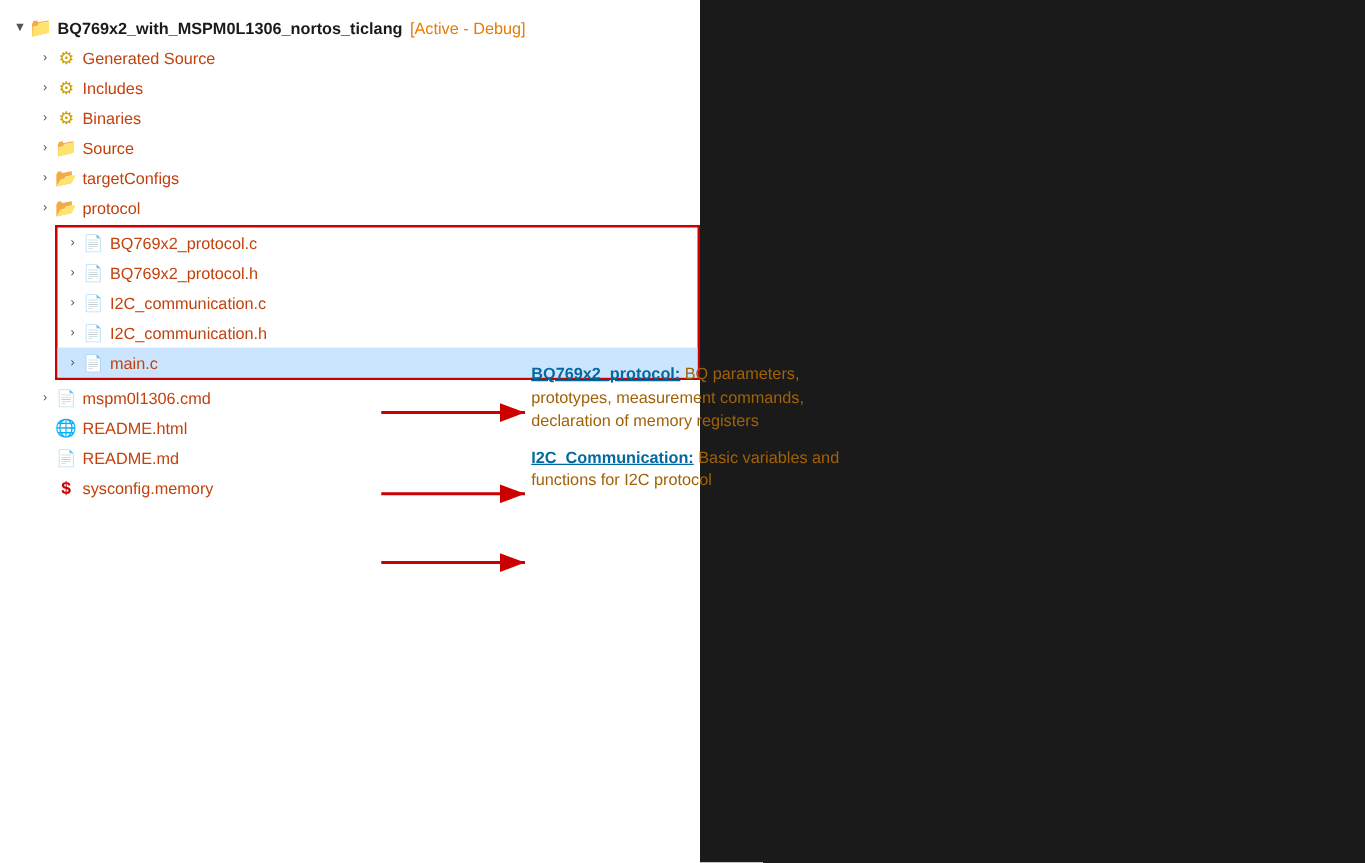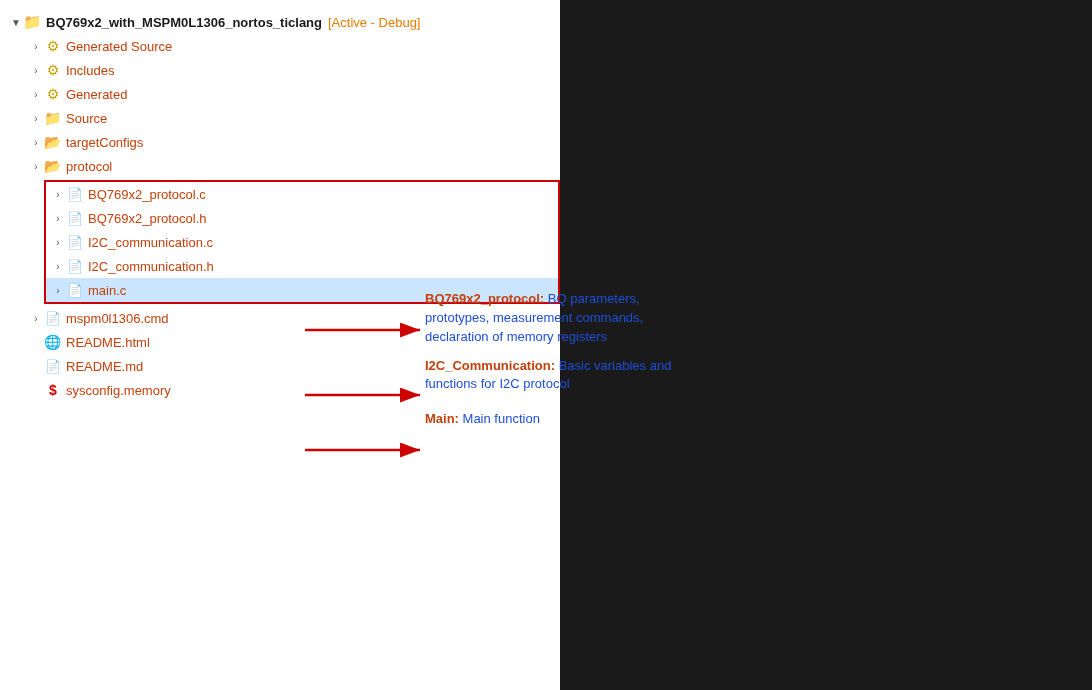--- a/index.html
+++ b/index.html
@@ -106,25 +106,26 @@
       position: absolute;
       left: 0;
       top: 0;
       width: 560px;
       height: 690px;
       pointer-events: none;
     }
 
     .ann-bold {
       font-weight: bold;
-      color: #c2410c;
+      color: #0369a1;
+      text-decoration: underline;
     }
 
     .ann-text {
-      color: #1d4ed8;
+      color: #a16207;
     }
   </style>
 </head>
 <body>
 
 <div class="left-panel">
 
   <div class="tree-item indent-0">
     <span class="chevron">▼</span>
     <span class="icon" style="color:#dcb44a; font-size:15px;">📁</span>
@@ -140,21 +141,21 @@
 
   <div class="tree-item indent-1">
     <span class="chevron">›</span>
     <span class="icon icon-gear">⚙</span>
     <span class="item-label">Includes</span>
   </div>
 
   <div class="tree-item indent-1">
     <span class="chevron">›</span>
     <span class="icon icon-gear">⚙</span>
-    <span class="item-label">Generated</span>
+    <span class="item-label">Binaries</span>
   </div>
 
   <div class="tree-item indent-1">
     <span class="chevron">›</span>
     <span class="icon icon-folder">📁</span>
     <span class="item-label">Source</span>
   </div>
 
   <div class="tree-item indent-1">
     <span class="chevron">›</span>
@@ -240,25 +241,22 @@
 
     <line x1="305" y1="450" x2="420" y2="450" stroke="#cc0000" stroke-width="2.5" marker-end="url(#arrowhead)"></line>
   </svg>
 
   <div style="position:absolute; left:425px; top:290px; width:250px; font-size:13px; line-height:1.45;">
 
     <div style="margin-bottom:10px;">
       <span class="ann-bold">BQ769x2_protocol:</span><span class="ann-text"> BQ parameters, prototypes, measurement commands, declaration of memory registers</span>
     </div>
 
-    <div style="margin-bottom:16px;">
+    <div style="margin-bottom:2px;">
       <span class="ann-bold">I2C_Communication:</span><span class="ann-text"> Basic variables and functions for I2C protocol</span>
     </div>
 
-    <div>
-      <span class="ann-bold">Main:</span><span class="ann-text"> Main function</span>
-    </div>
 
   </div>
 
 </div>
 
 <div class="right-panel"></div>
 
 </body></html>

